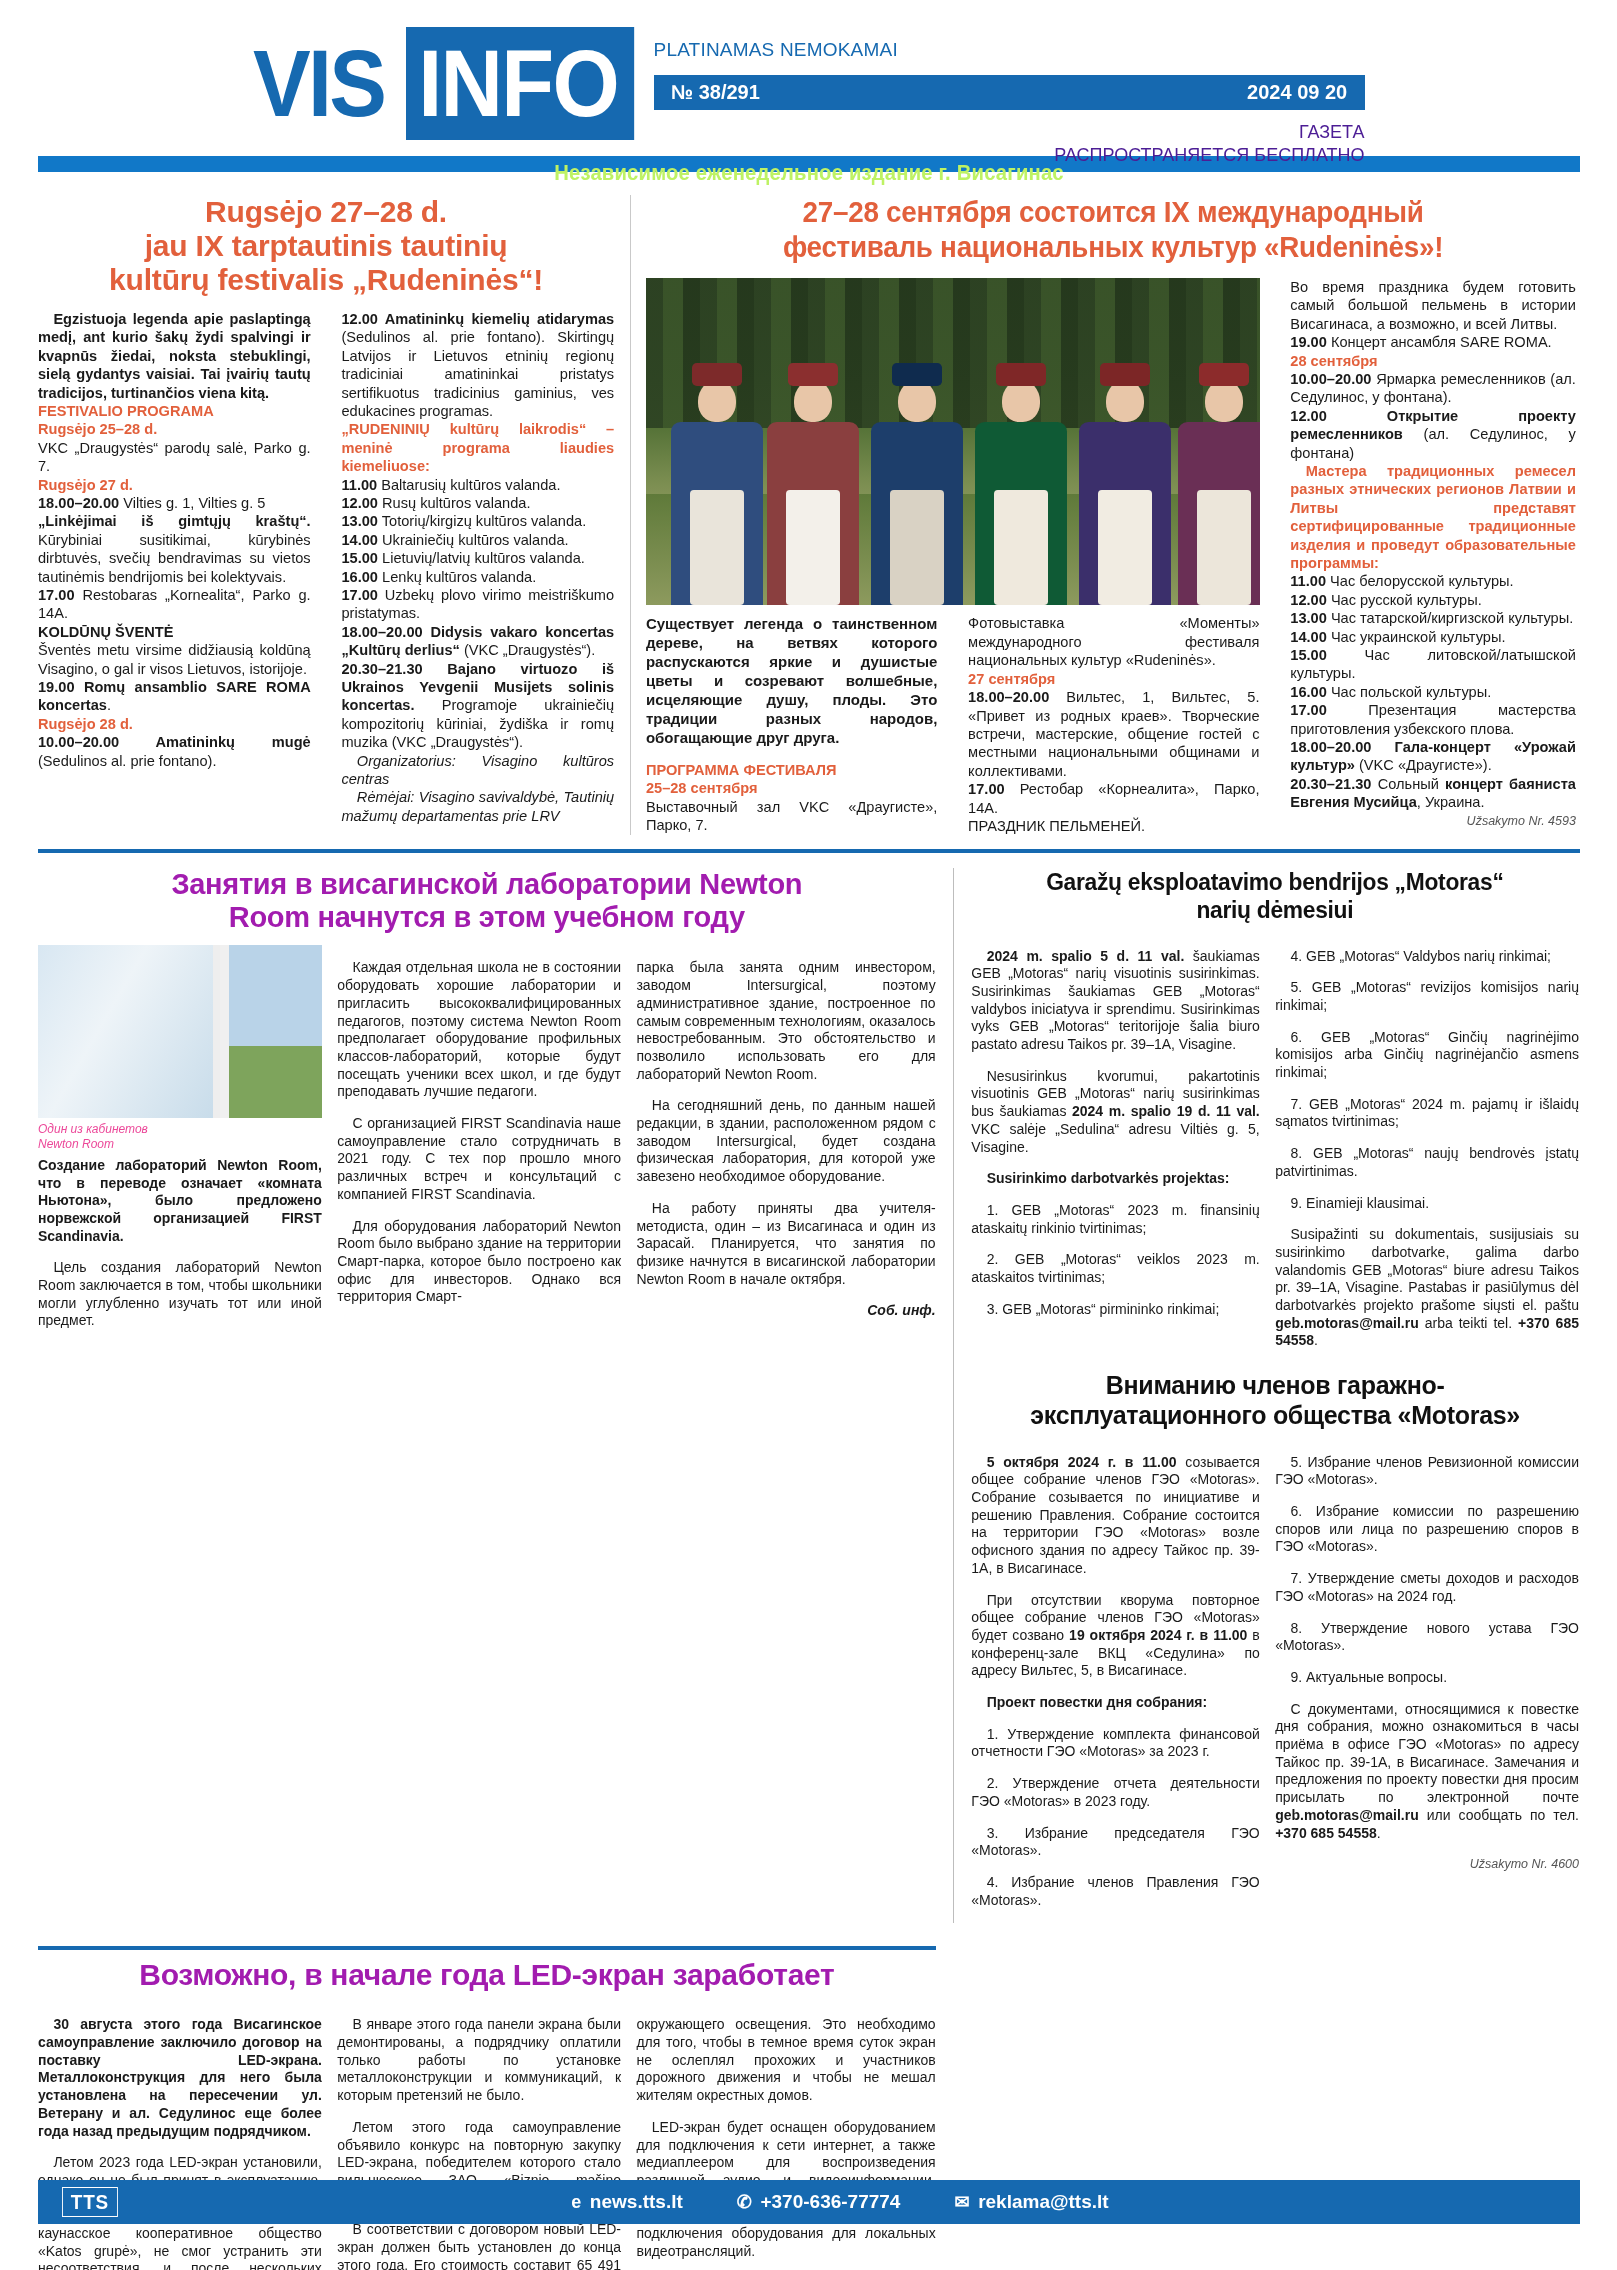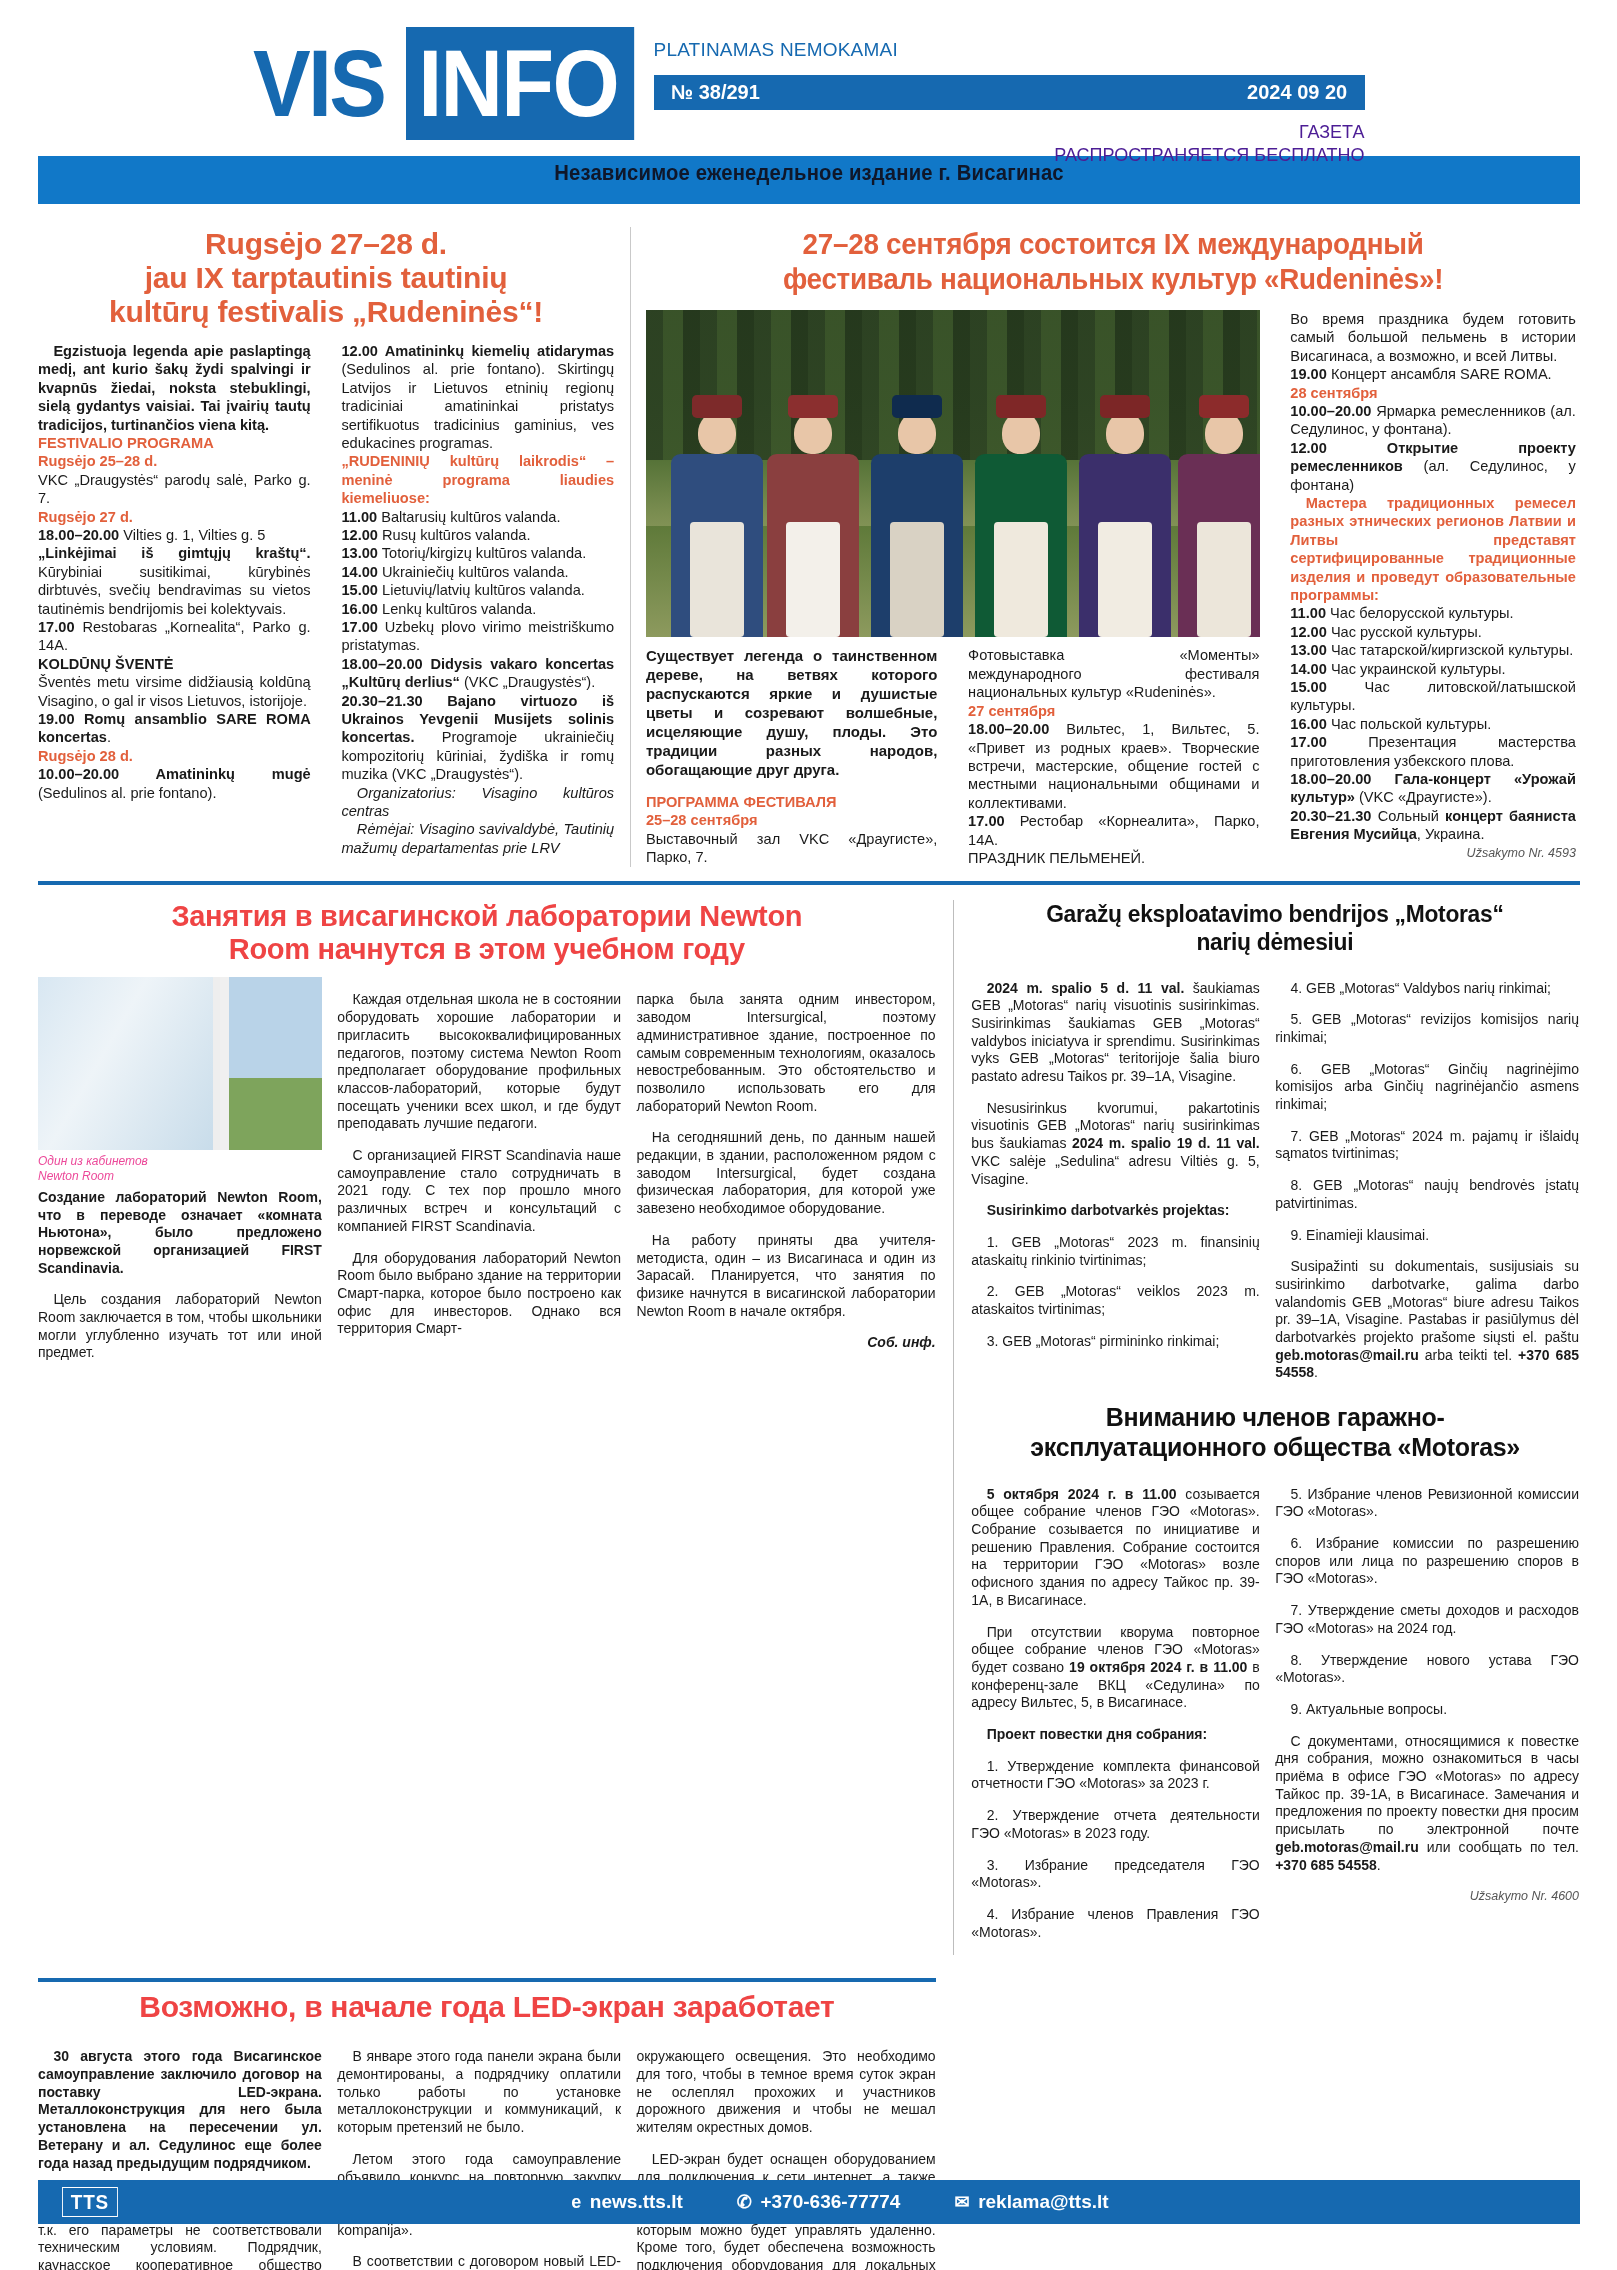--- a/index.html
+++ b/index.html
@@ -32,22 +32,22 @@
   .mast-lt { color:#1669b0; font-size:19px; line-height:25px; letter-spacing:0.2px; padding-left:0; }
   .issue-bar {
     margin-top:13.4px; background:#1669b0; color:#fff; font-weight:bold; font-size:20px;
     height:35px; display:flex; align-items:center; justify-content:space-between;
     padding:0 17.3px; width:711px;
   }
   .mast-ru { color:#4c1d95; font-size:18px; line-height:23px; text-align:right; margin-top:11.5px; width:711px; }
 
   
   .strip {
-    background:#1178c8; color:#0f172a; text-align:center;
-    font-weight:bold; font-size:22px; height:48px; line-height:33px;
+    background:#1178c8; color:#bef264; text-align:center;
+    font-weight:bold; font-size:22px; height:16px; line-height:33px;
     margin-top:11.5px; letter-spacing:0.2px;
   }
   .strip-inner { transform:scaleX(0.92); display:inline-block; }
 
   
   .top-row { display:flex; margin-top:23px; }
   .col-lt { width:598px; padding-right:15.4px; }
   .col-ru { width:961px; padding-left:15.4px; border-left:1px solid #c9c9c9; }
 
   h1.head-lt {
@@ -94,21 +94,21 @@
 
   
   .hr-blue { height:3.8px; background:#1669b0; margin:13.4px 0 0 0; }
 
   
   .mid-row { display:flex; margin-top:15.4px; }
   .mid-left { width:915px; padding-right:17.3px; }
   .mid-right { width:626px; padding-left:17.3px; border-left:1px solid #bdbdbd; }
 
   h2.head-blue {
-    color:#ef4444; font-size:29px; line-height:33px; font-weight:bold;
+    color:#a21caf; font-size:29px; line-height:33px; font-weight:bold;
     text-align:center; margin:0 0 11.5px 0; letter-spacing:-0.3px;
   }
   h2.head-black {
     color:#111; font-size:24px; line-height:28px; font-weight:bold;
     text-align:center; margin:0 0 9.6px 0; letter-spacing:-0.3px;
     transform:scaleX(0.95); transform-origin:center;
   }
   h2.head-black2 {
     color:#111; font-size:25px; line-height:30px; font-weight:bold;
     text-align:center; margin:5.8px 0 9.6px 0; letter-spacing:-0.3px;

